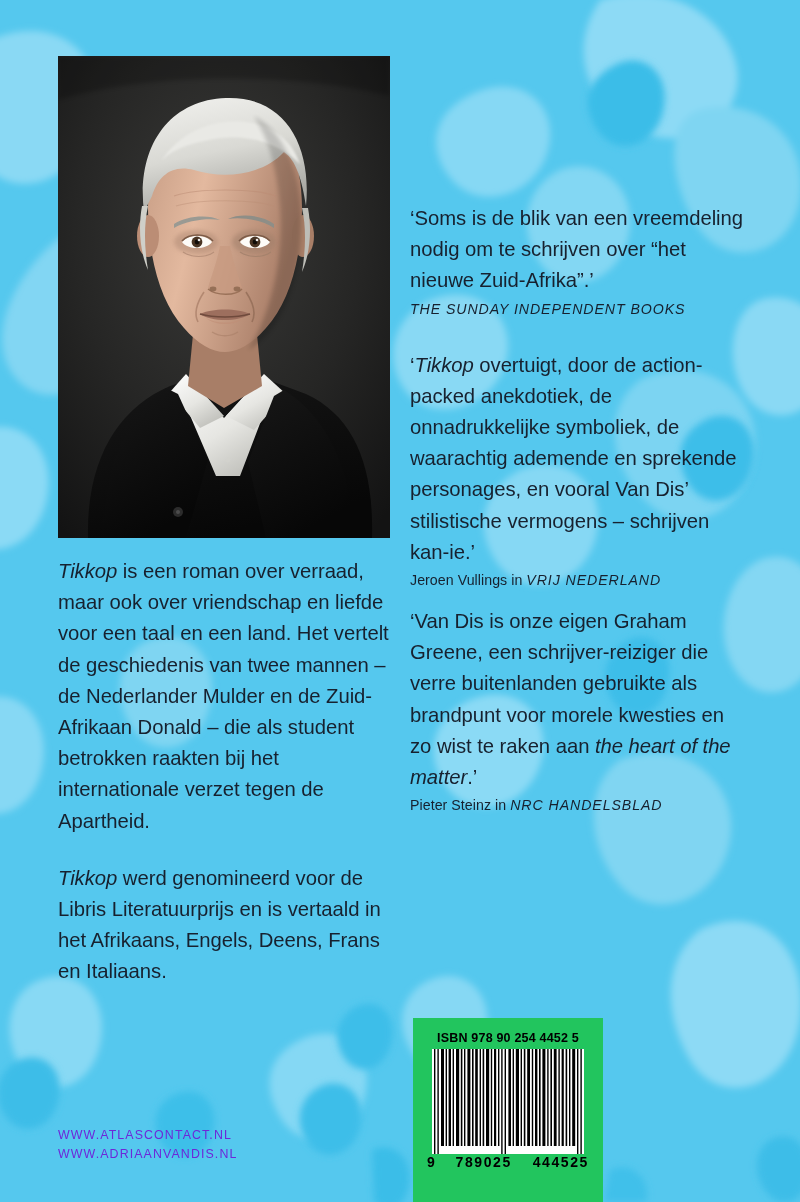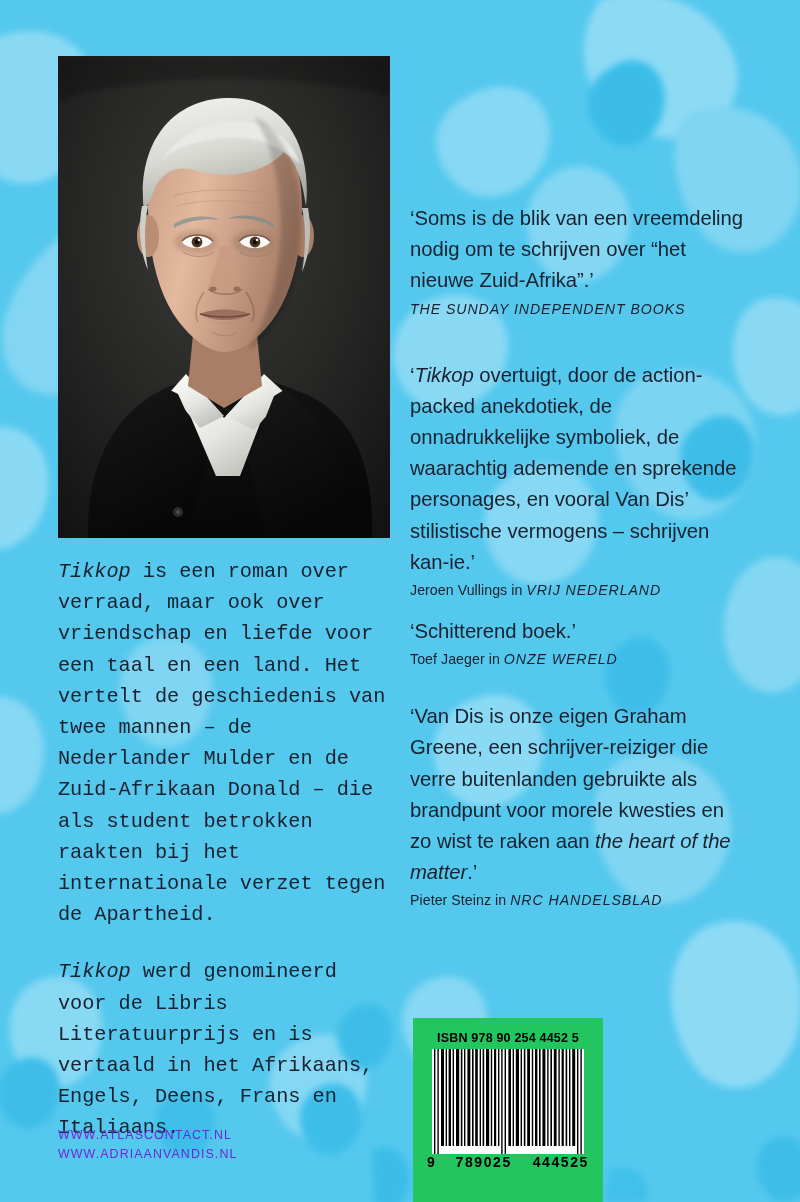--- a/index.html
+++ b/index.html
@@ -42,21 +42,20 @@
 
   
   .col {
     position: absolute;
     color: #17212f;
   }
   #left-col {
     left: 58px;
     top: 556px;
     width: 338px;
-    font-family: Liberation Mono, monospace;
   }
   #right-col {
     left: 410px;
     top: 203px;
     width: 340px;
   }
 
   .blurb-par {
     font-size: 20.3px;
     line-height: 31.2px;
@@ -89,21 +88,21 @@
   .quote-source .pub {
     font-style: italic;
     letter-spacing: 0.9px;
   }
   .quote-source.all-caps-pub {
     font-style: italic;
     letter-spacing: 0.9px;
   }
 
   
-  #quote-1 { margin-bottom: 41px; }
+  #quote-1 { margin-bottom: 31px; }
   #quote-2 { margin-bottom: 16px; }
   #quote-3 { margin-bottom: 32px; }
 
   
   #urls {
     position: absolute;
     left: 58px;
     top: 1126px;
     font-size: 12.4px;
     line-height: 19px;
@@ -339,24 +338,20 @@
     <div class="quote-block" id="quote-1">
       <p class="quote-text"><span>‘Soms is de blik van een vreemdeling nodig om te schrijven over “het nieuwe Zuid-Afrika”.’</span></p>
       <p class="quote-source all-caps-pub">THE SUNDAY INDEPENDENT BOOKS</p>
     </div>
 
     <div class="quote-block" id="quote-2">
       <p class="quote-text"><span>‘</span><em>Tikkop</em><span> overtuigt, door de action-packed anekdotiek, de onnadrukkelijke symboliek, de waarachtig ademende en sprekende personages, en vooral Van Dis’ stilistische vermogens – schrijven kan-ie.’</span></p>
       <p class="quote-source"><span>Jeroen Vullings in </span><span class="pub">VRIJ NEDERLAND</span></p>
     </div>
 
-    <div class="quote-block" id="quote-3">
-      <p class="quote-text">‘Schitterend boek.’</p>
-      <p class="quote-source"><span>Toef Jaeger in </span><span class="pub">ONZE WERELD</span></p>
-    </div>
 
     <div class="quote-block" id="quote-4">
       <p class="quote-text"><span>‘Van Dis is onze eigen Graham Greene, een schrijver-reiziger die verre buitenlanden gebruikte als brandpunt voor morele kwesties en zo wist te raken aan </span><em>the heart of the matter</em><span>.’</span></p>
       <p class="quote-source"><span>Pieter Steinz in </span><span class="pub">NRC HANDELSBLAD</span></p>
     </div>
 
   </div>
 
   <div id="urls">
     <span>WWW.ATLASCONTACT.NL</span>

